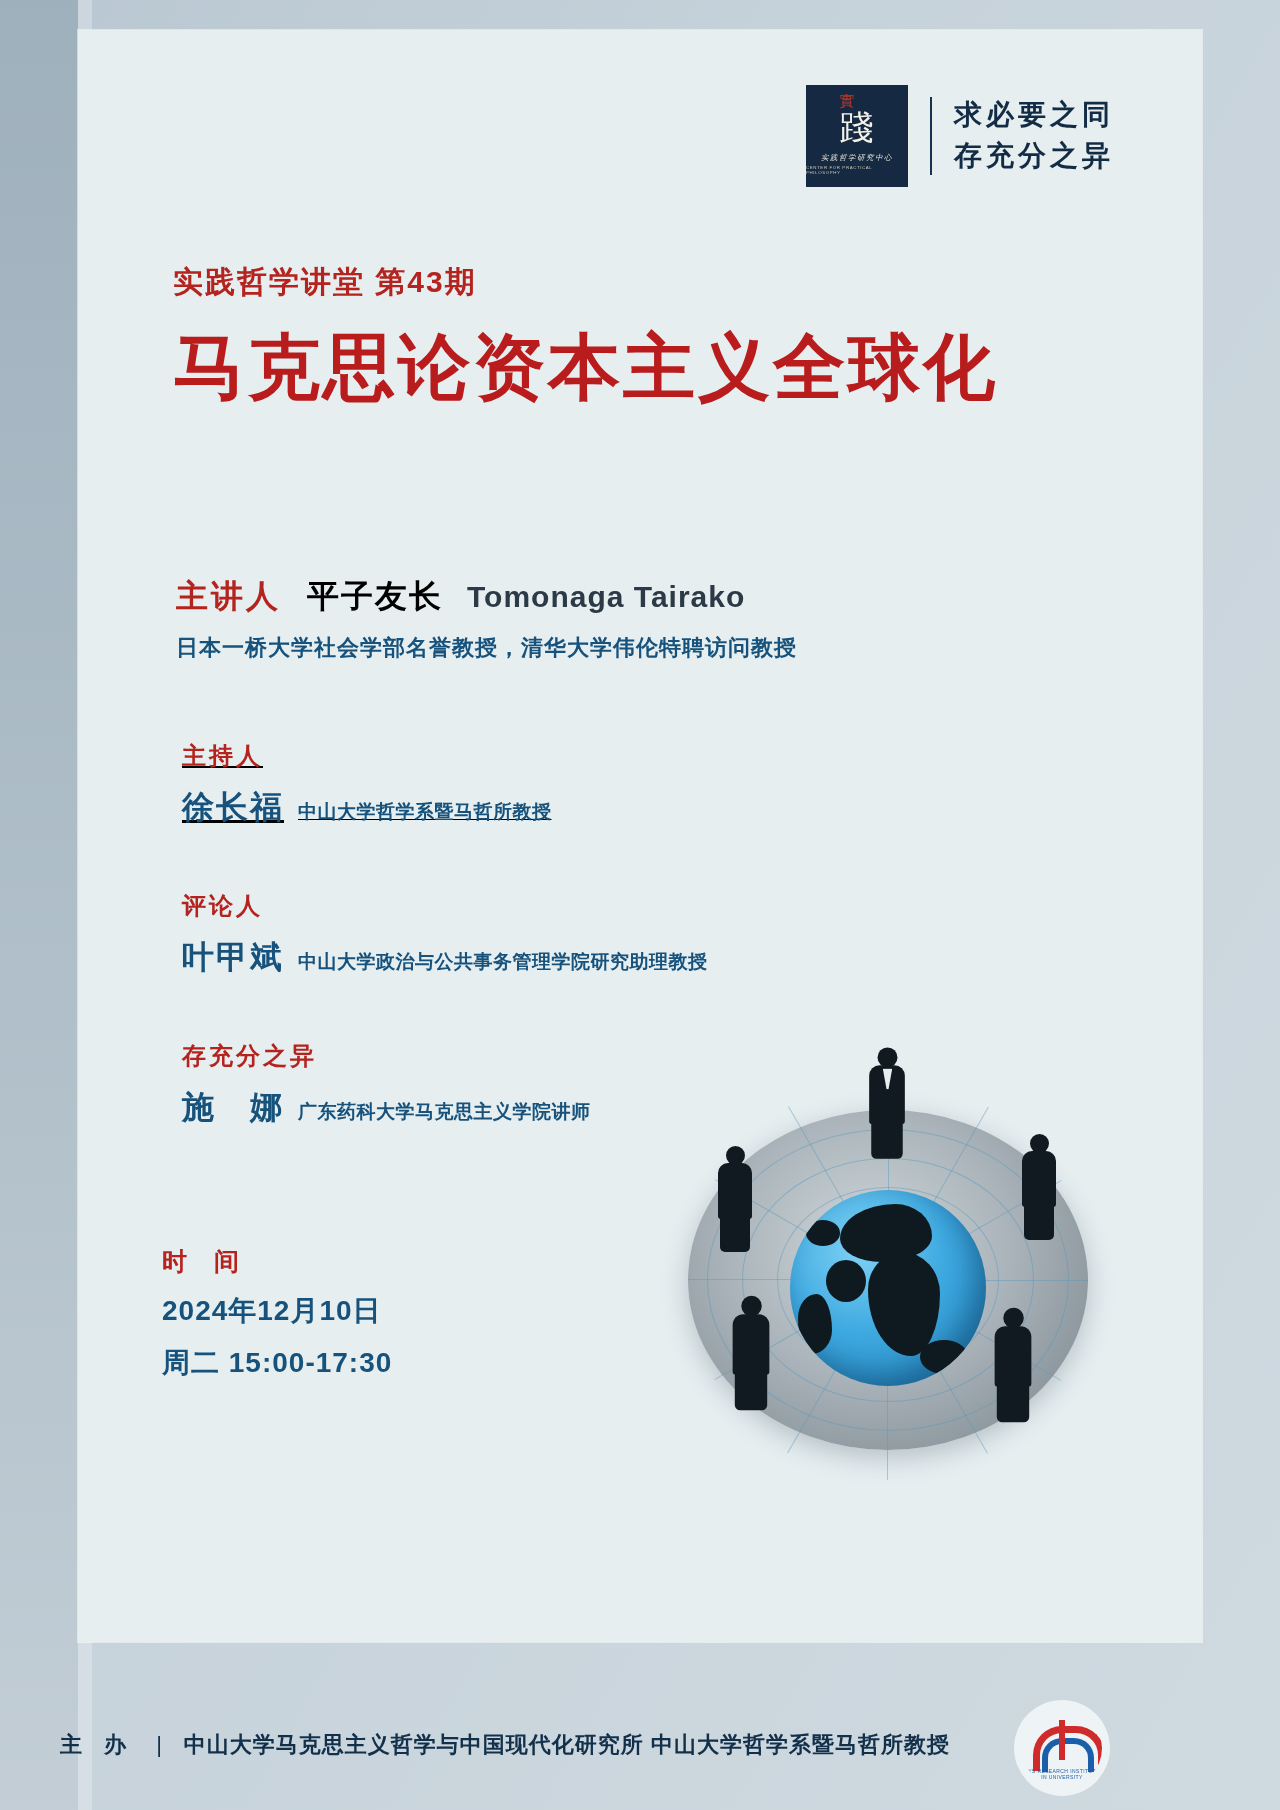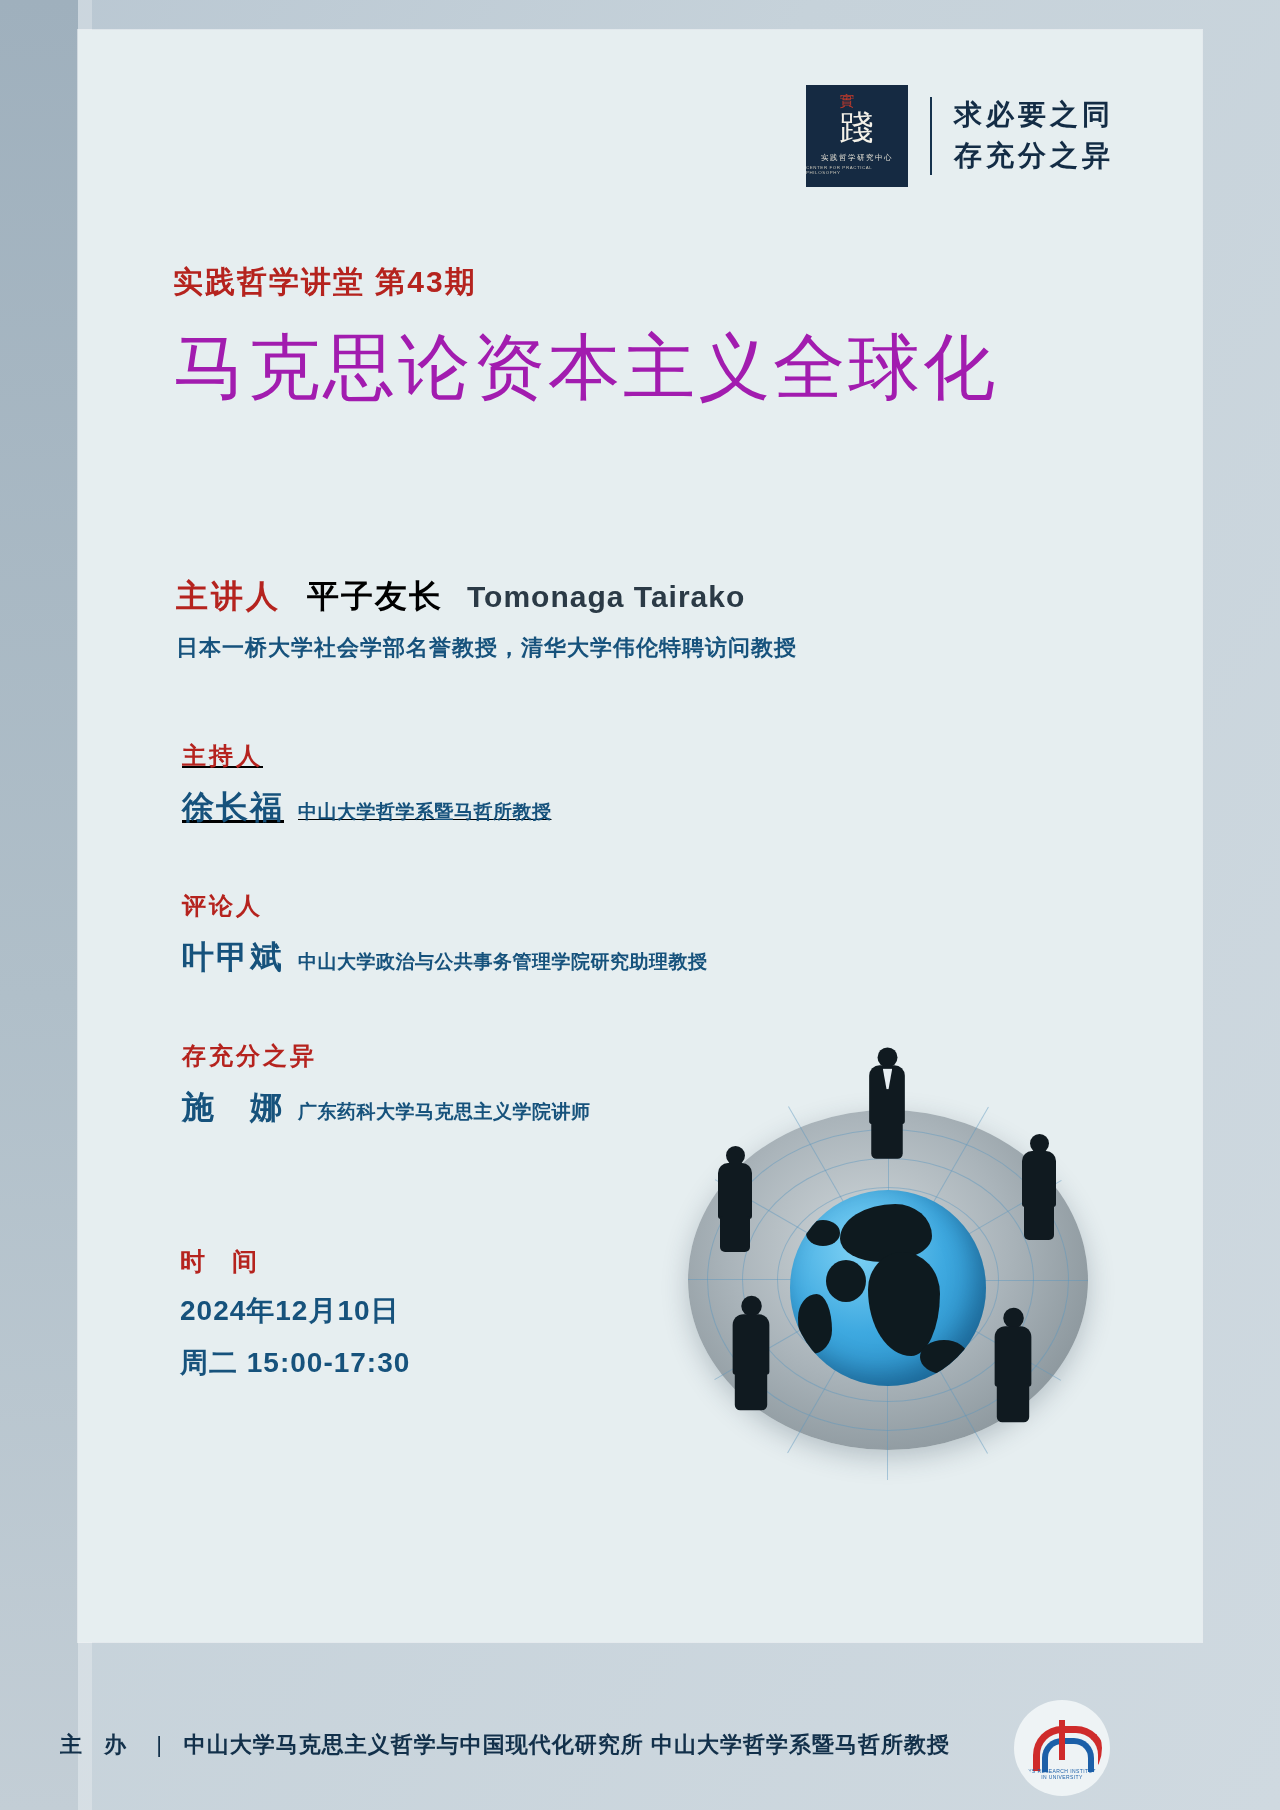--- a/index.html
+++ b/index.html
@@ -79,20 +79,21 @@
     font-size: 15px;
     display: block;
     line-height: 1;
     margin-bottom: 2px;
   }
   .logo-cn {
     font-size: 7.5px;
     letter-spacing: 1.5px;
     margin-top: 4px;
     color: #e8e4d8;
+    font-style: italic;
   }
   .logo-en {
     font-size: 4.4px;
     letter-spacing: 0.6px;
     margin-top: 2px;
     color: #c9c5b9;
   }
   .logo-divider {
     width: 2px;
     height: 78px;
@@ -119,22 +120,22 @@
     font-size: 30px;
     font-weight: bold;
     color: #b5231e;
     letter-spacing: 2px;
   }
   .main-title {
     position: absolute;
     left: 95px;
     top: 290px;
     font-size: 72px;
-    font-weight: normal;
-    color: #a21caf;
+    font-weight: bold;
+    color: #b91c1c;
     letter-spacing: 3px;
     white-space: nowrap;
   }
 
   
   .speaker-block {
     position: absolute;
     left: 98px;
     top: 545px;
   }
@@ -199,21 +200,21 @@
     margin-left: 14px;
   }
 
   .p-host { top: 710px; text-decoration: underline; }
   .p-commentator { top: 860px; }
   .p-translator { top: 1010px; }
 
   
   .info {
     position: absolute;
-    left: 102px;
+    left: 84px;
   }
   .info-label {
     font-size: 25px;
     font-weight: bold;
     color: #b5231e;
     letter-spacing: 10px;
   }
   .info-value {
     font-size: 28px;
     font-weight: bold;

